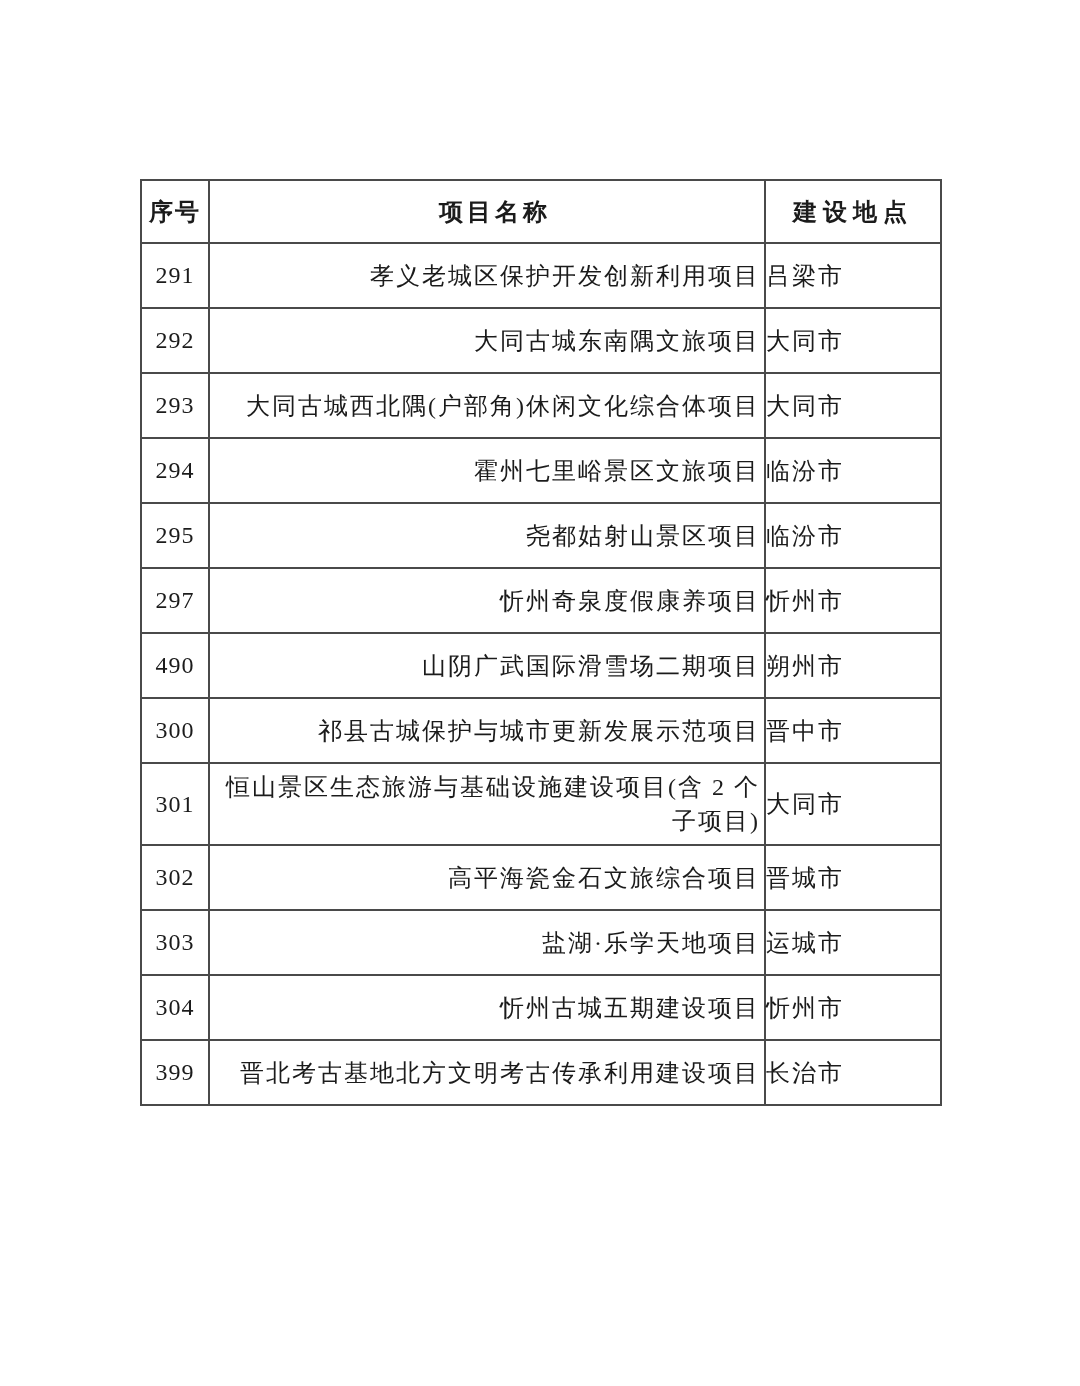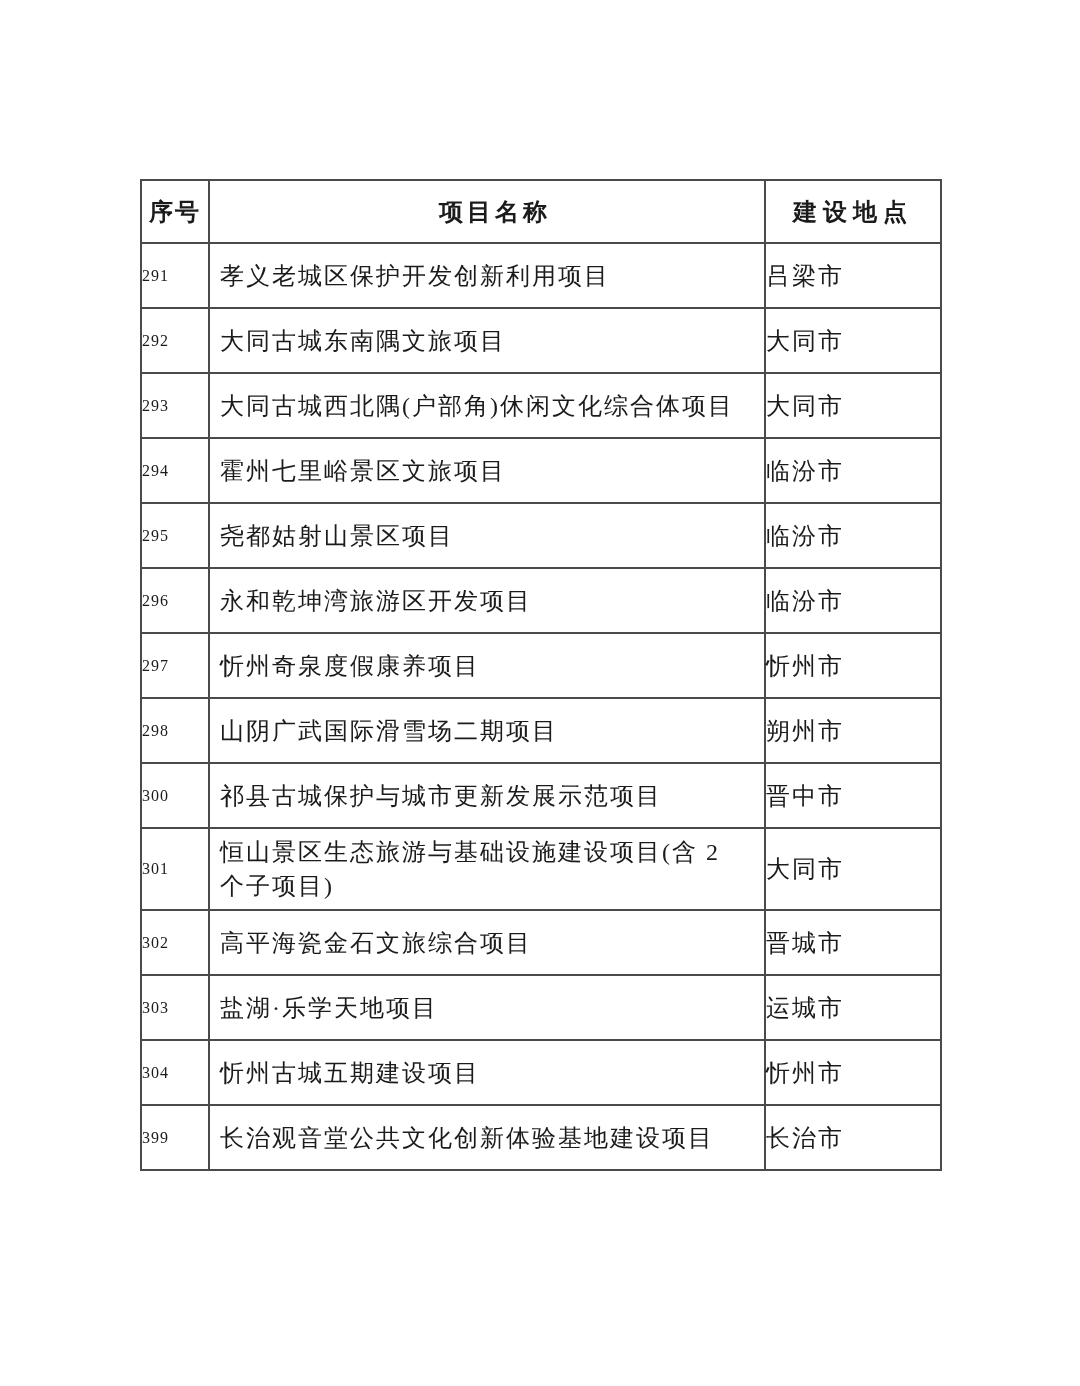--- a/index.html
+++ b/index.html
@@ -38,26 +38,27 @@
   th {
     height: 63px;
     font-weight: bold;
     text-align: center;
   }
   th.th-serial { letter-spacing: 2px; }
   th.th-name   { letter-spacing: 4px; padding-left: 16px; }
   th.th-loc    { letter-spacing: 6px; }
   td { height: 65px; }
   td.cell-serial {
+    text-align: center;
     letter-spacing: 1px;
-    font-size: 16px;
+    font-size: 24px;
   }
   td.cell-name {
-    text-align: left;
-    padding: 6px 20px 6px 10px;
+    text-align: right;
+    padding: 6px 4px 6px 10px;
     letter-spacing: 2px;
     line-height: 34px;
   }
   td.cell-loc {
     text-align: left;
     letter-spacing: 2px;
   }
 </style>
 </head>
 <body>
@@ -96,31 +97,26 @@
     <td class="cell-serial">294</td>
     <td class="cell-name">霍州七里峪景区文旅项目</td>
     <td class="cell-loc">临汾市</td>
   </tr>
         <tr>
     <td class="cell-serial">295</td>
     <td class="cell-name">尧都姑射山景区项目</td>
     <td class="cell-loc">临汾市</td>
   </tr>
         <tr>
-    <td class="cell-serial">296</td>
-    <td class="cell-name">永和乾坤湾旅游区开发项目</td>
-    <td class="cell-loc">临汾市</td>
-  </tr>
-        <tr>
     <td class="cell-serial">297</td>
     <td class="cell-name">忻州奇泉度假康养项目</td>
     <td class="cell-loc">忻州市</td>
   </tr>
         <tr>
-    <td class="cell-serial">298</td>
+    <td class="cell-serial">490</td>
     <td class="cell-name">山阴广武国际滑雪场二期项目</td>
     <td class="cell-loc">朔州市</td>
   </tr>
         <tr>
     <td class="cell-serial">300</td>
     <td class="cell-name">祁县古城保护与城市更新发展示范项目</td>
     <td class="cell-loc">晋中市</td>
   </tr>
         <tr>
     <td class="cell-serial">301</td>
@@ -137,18 +133,18 @@
     <td class="cell-name">盐湖·乐学天地项目</td>
     <td class="cell-loc">运城市</td>
   </tr>
         <tr>
     <td class="cell-serial">304</td>
     <td class="cell-name">忻州古城五期建设项目</td>
     <td class="cell-loc">忻州市</td>
   </tr>
         <tr>
     <td class="cell-serial">399</td>
-    <td class="cell-name">长治观音堂公共文化创新体验基地建设项目</td>
+    <td class="cell-name">晋北考古基地北方文明考古传承利用建设项目</td>
     <td class="cell-loc">长治市</td>
   </tr>
       </tbody>
   </table>
 </div>
 
 </body></html>

